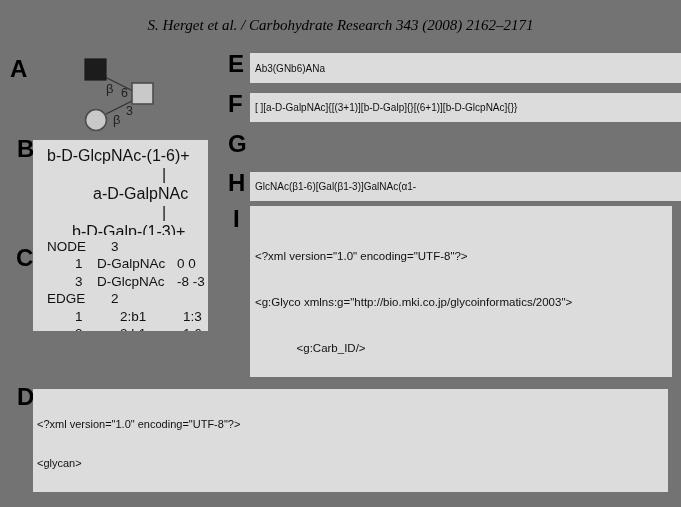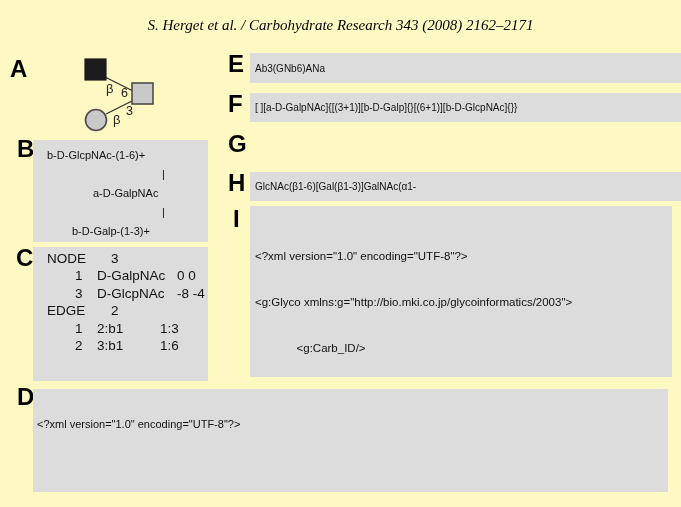--- a/index.html
+++ b/index.html
@@ -1,17 +1,17 @@
 <!DOCTYPE html>
 <html><head>
 <meta charset="utf-8">
 <style>
   html,body{margin:0;padding:0;background:#ffffff;}
   #figure{
-    position:relative;width:681px;height:507px;background:#fef9c3;
+    position:relative;width:681px;height:507px;background:#737373;
     font-family:"Liberation Sans",sans-serif;color:#111;overflow:hidden;
   }
   .citation{
     position:absolute;left:0;right:0;top:17px;text-align:center;
     font-family:"Liberation Serif",serif;font-style:italic;font-size:15px;color:#000;
   }
   .plabel{
     position:absolute;font-weight:bold;font-size:24px;line-height:1;color:#000;
     letter-spacing:0;
   }
@@ -20,33 +20,33 @@
   
   #labA{left:10px;top:57px}  #labB{left:17px;top:137px}
   #labC{left:16px;top:246px} #labD{left:17px;top:385px}
   #labE{left:228px;top:52px} #labF{left:228px;top:92px}
   #labG{left:228px;top:132px}#labH{left:228px;top:171px}
   #labI{left:233px;top:207px}
   
   #svgA{position:absolute;left:60px;top:50px;}
   #svgA text{font-family:"Liberation Sans",sans-serif;fill:#222;}
   
-  #boxB{left:33px;top:140px;width:175px;height:102px;font-size:11px;line-height:19px;padding-top:6px;}
+  #boxB{left:33px;top:140px;width:175px;height:102px;font-size:16px;line-height:19px;padding-top:6px;}
   #boxB .b0{padding-left:14px}
   #boxB .b1{padding-left:129px}
   #boxB .b2{padding-left:60px}
   #boxB .b3{padding-left:129px}
   #boxB .b4{padding-left:39px}
   
-  #boxC{left:33px;top:247px;width:175px;height:134px;font-size:13.5px;line-height:17.4px;padding:3px 0 0 14px;}
+  #boxC{left:33px;top:235px;width:175px;height:96px;font-size:13.5px;line-height:17.4px;padding:3px 0 0 14px;}
   .c-kw{display:inline-block;width:64px;}
   .c-row{padding-left:28px;}
   .c-id{display:inline-block;width:22px;}
   .c-name{display:inline-block;width:80px;}
-  .c-link{display:inline-block;width:63px;}
+  .c-link{display:inline-block;width:63px;margin-left:23px;}
   
   #boxD{left:33px;top:389px;width:635px;height:103px;font-size:11px;line-height:12.7px;padding:4px 0 0 4px;}
   
   .strip{left:250px;width:467px;height:30px;display:flex;align-items:center;padding-left:5px;font-size:10px;}
   #boxE{top:53px}#boxF{top:93px;height:29px}#boxG{top:133px;height:29px}#boxH{top:172px;height:29px}
   
   #boxI{left:250px;top:206px;width:422px;height:171px;font-size:11.5px;line-height:15.4px;padding:12px 0 0 5px;}
 </style>
 </head>
 <body>
@@ -81,28 +81,29 @@
     <div class="b0">b-D-GlcpNAc-(1-6)+</div>
     <div class="b1">|</div>
     <div class="b2">a-D-GalpNAc</div>
     <div class="b3">|</div>
     <div class="b4">b-D-Galp-(1-3)+</div>
   </div>
 
   <div class="gbox" id="boxC">
     <div><span class="c-kw">NODE</span><span>3</span></div>
     <div class="c-row"><span class="c-id">1</span><span class="c-name">D-GalpNAc</span><span>0 0</span></div>
-    <div class="c-row"><span class="c-id">3</span><span class="c-name">D-GlcpNAc</span><span>-8 -4</span></div>
+    <div class="c-row"><span class="c-id">3</span><span class="c-name">D-GlcpNAc</span><span>-8 -3</span></div>
     <div><span class="c-kw">EDGE</span><span>2</span></div>
     <div class="c-row"><span class="c-id">1</span><span class="c-link">2:b1</span><span>1:3</span></div>
     <div class="c-row"><span class="c-id">2</span><span class="c-link">3:b1</span><span>1:6</span></div>
   </div>
 
   <div class="gbox prewrap" id="boxD">
     <div>&lt;?xml version="1.0" encoding="UTF-8"?&gt;</div>
+    <div>&lt;glycan&gt;</div>
     
     
     
     
     
   </div>
 
   <div class="gbox strip" id="boxE">
     <span>Ab3(GNb6)ANa</span>
   </div>

